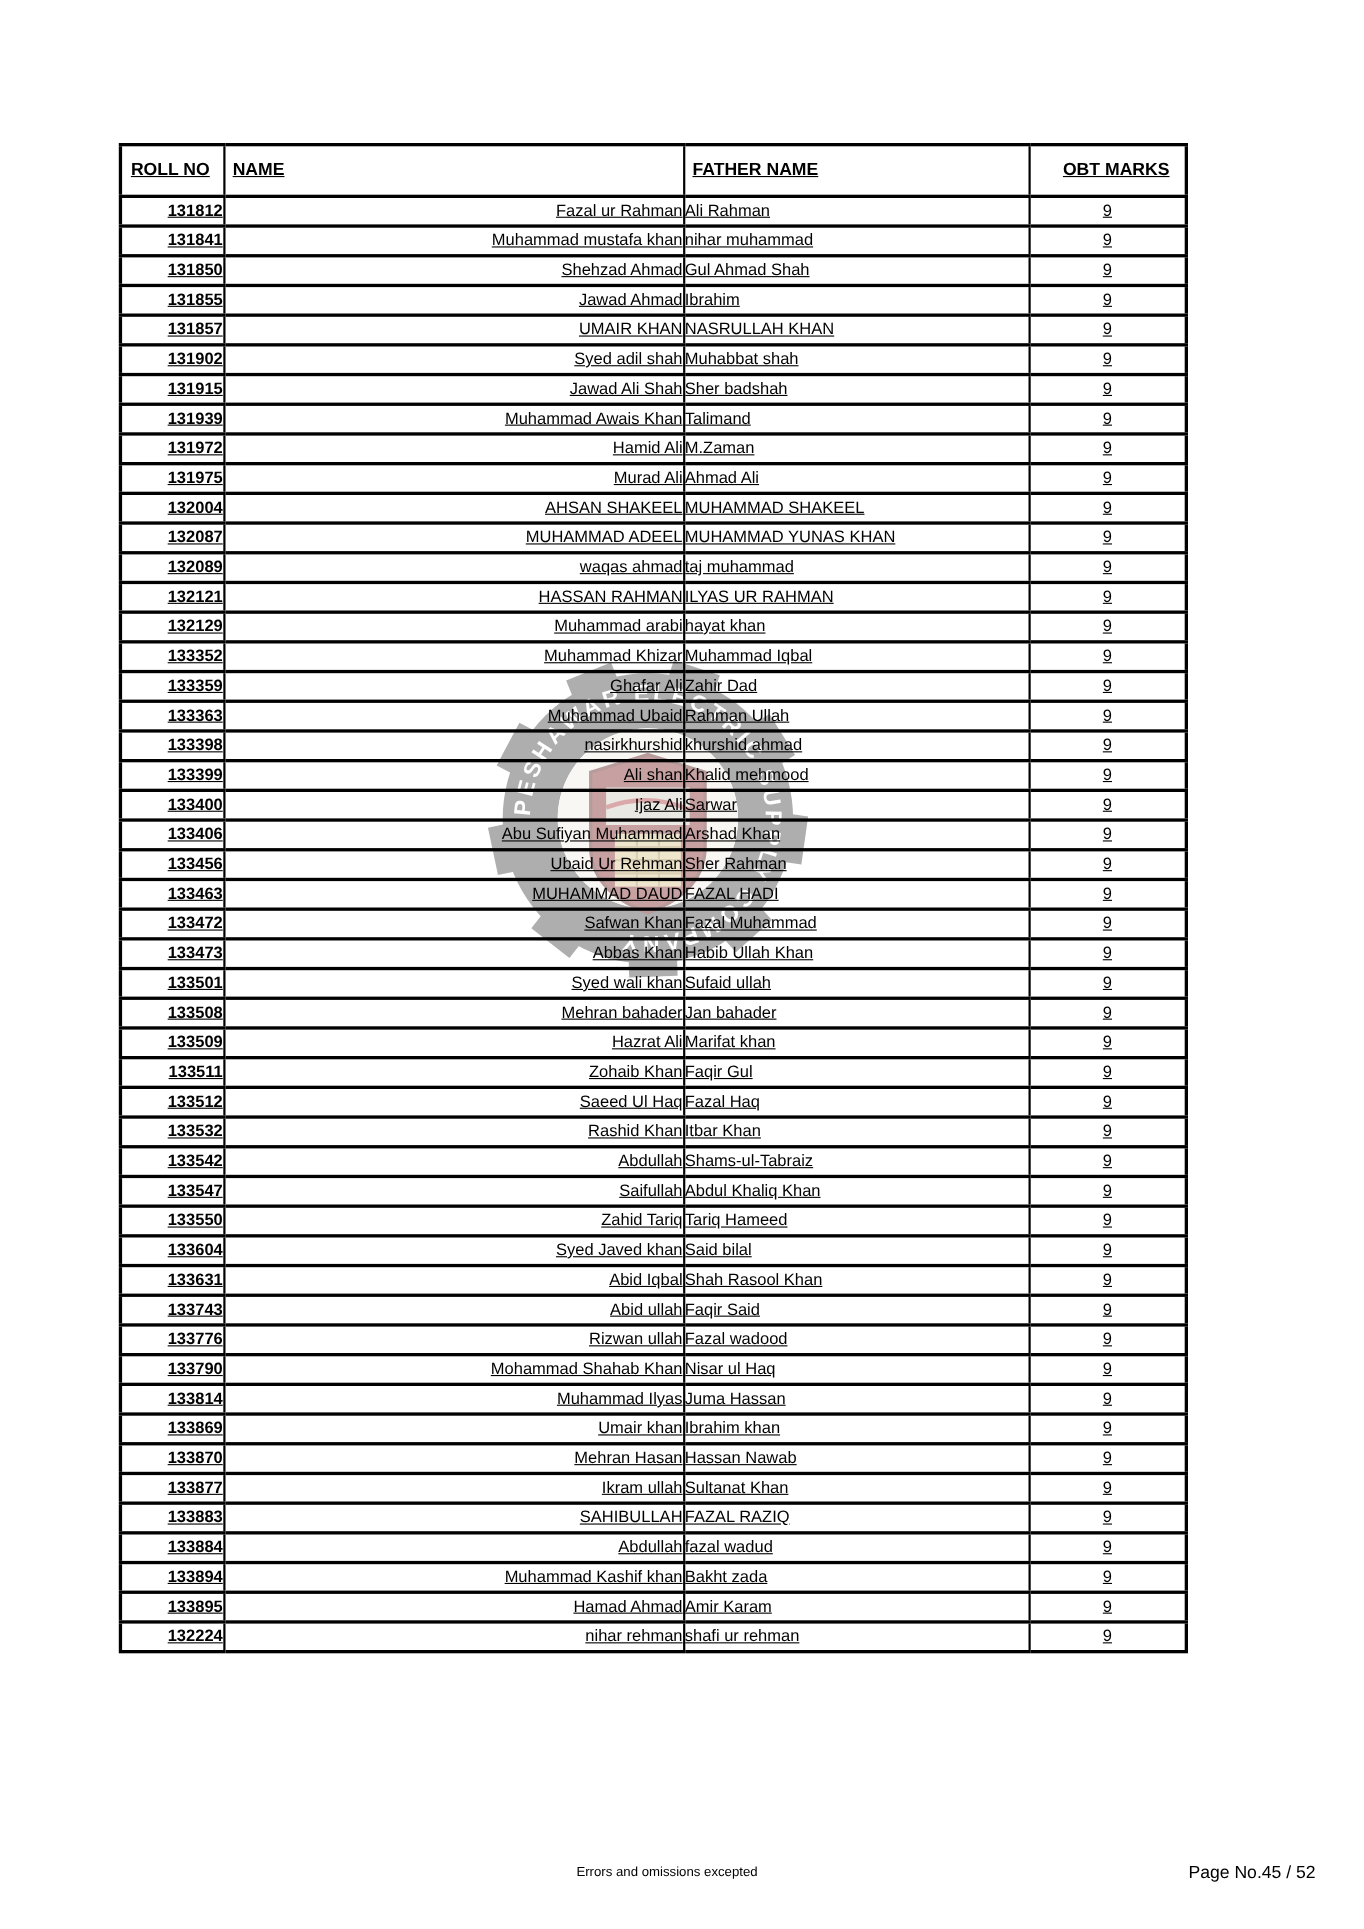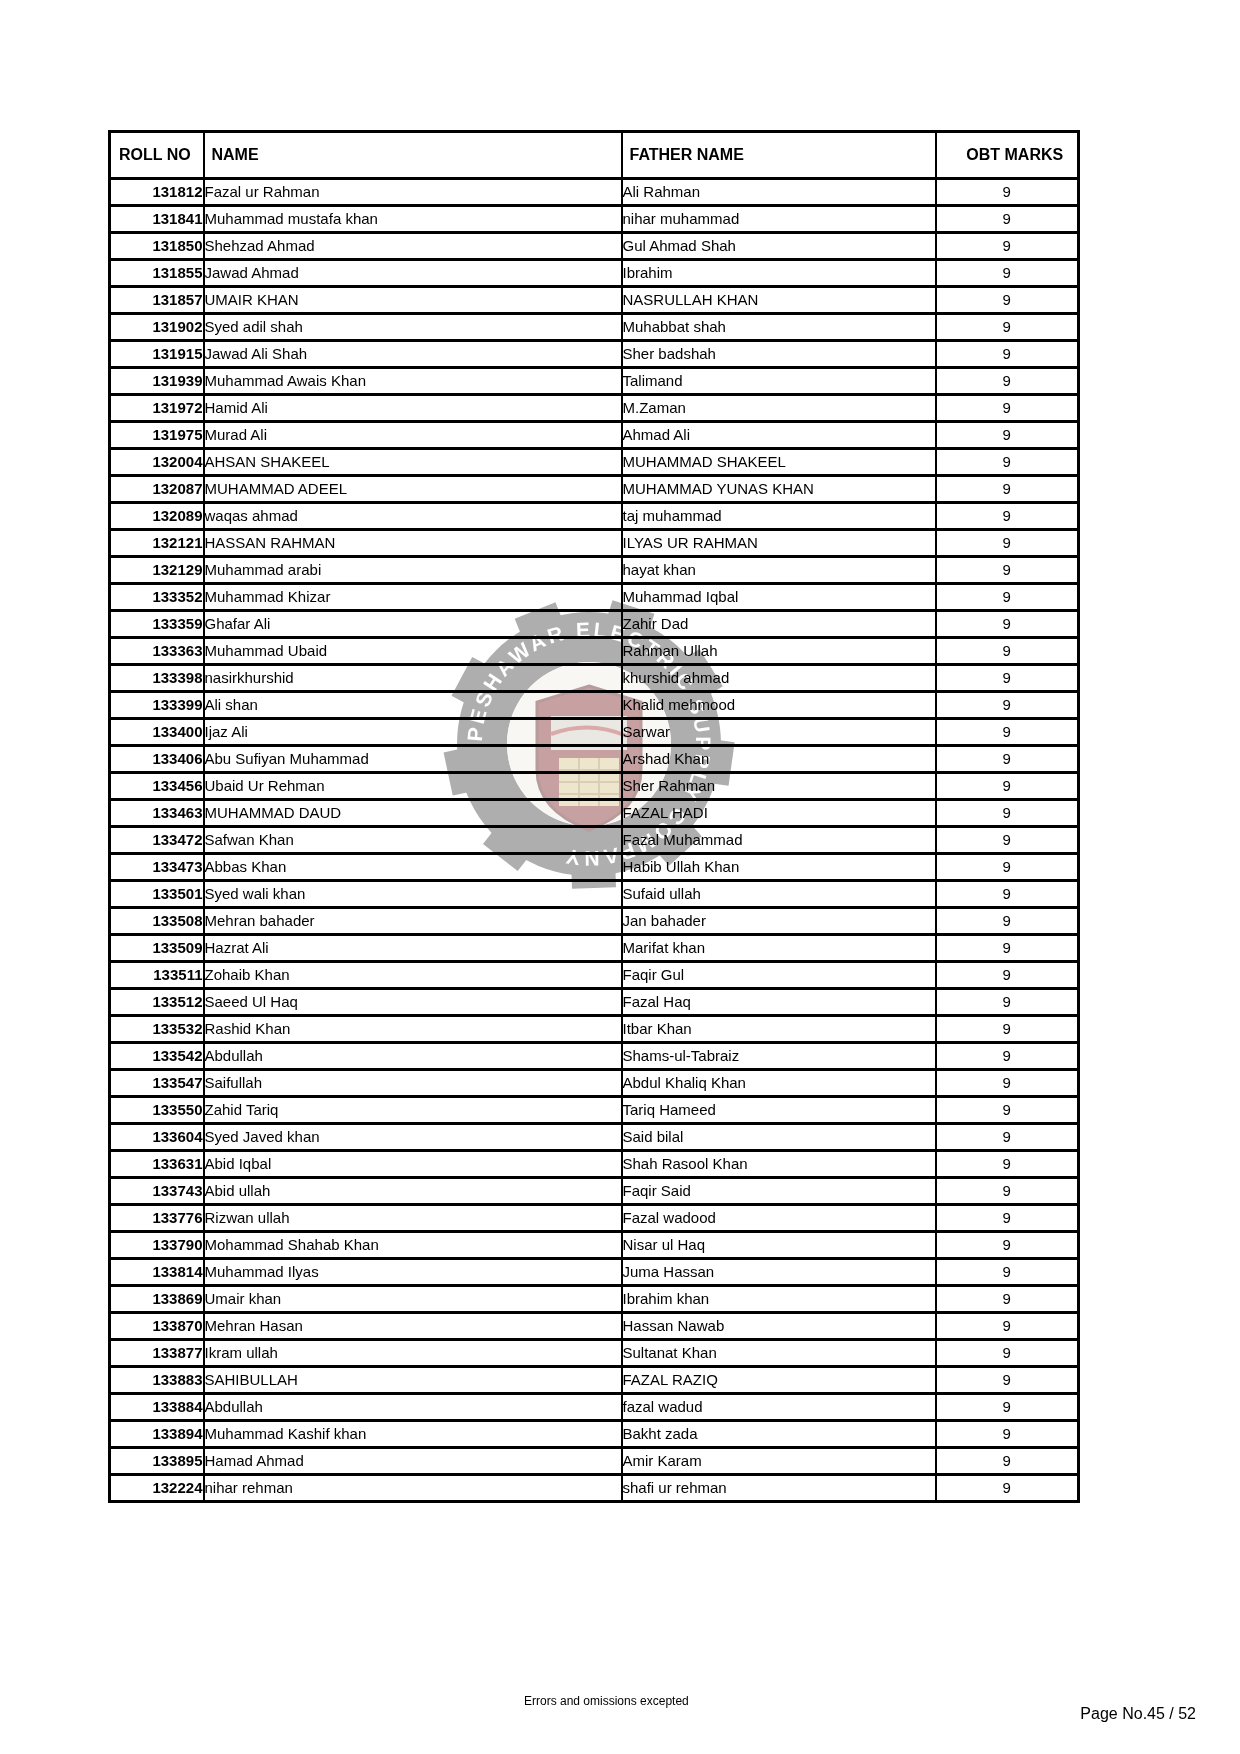--- a/index.html
+++ b/index.html
@@ -31,50 +31,50 @@
     z-index:1;
   }
   table.results th, table.results td {
     border:2px solid #000;
     border-top-width:3px;
     border-bottom-width:3px;
     overflow:hidden;
     white-space:nowrap;
     background:transparent;
   }
-  table.results { border:3px solid #000; }
+  table.results { border:3px solid #000;text-decoration:underline; }
   table.results thead th {
     height:47px;
     font-size:16px;
     font-weight:bold;
     text-align:left;
     padding:0 0 0 7px;
     vertical-align:middle;
   }
   table.results thead th.c-roll  { padding-left:8px; }
   table.results thead th.c-marks { text-align:center; padding-left:16px;margin-left:12px; }
   table.results td {
     height:27px;
     font-size:15px;
     vertical-align:middle;
     padding:0;
     line-height:22px;
   }
   td.cell-roll   { text-align:right;  padding-right:10px; font-weight:bold; }
-  td.cell-name   { text-align:left;   padding-left:7px;  }
+  td.cell-name   { text-align:right;   padding-left:7px;  }
   td.cell-father { text-align:left;   padding-left:7px;  }
   td.cell-marks  { text-align:center; }
 
   .footer-note {
     position:absolute; top:1694px; left:524px;
     font-size:12px; z-index:2;
   }
   .footer-page {
     position:absolute; top:1694px; right:44px;
-    font-size:16px; z-index:2;margin-top:11px;
+    font-size:16px; z-index:2;
   }
 </style>
 </head>
 <body>
 
 <div class="page">
 
   <div class="watermark">
     <svg viewBox="0 0 292 292" width="292" height="292">
 

